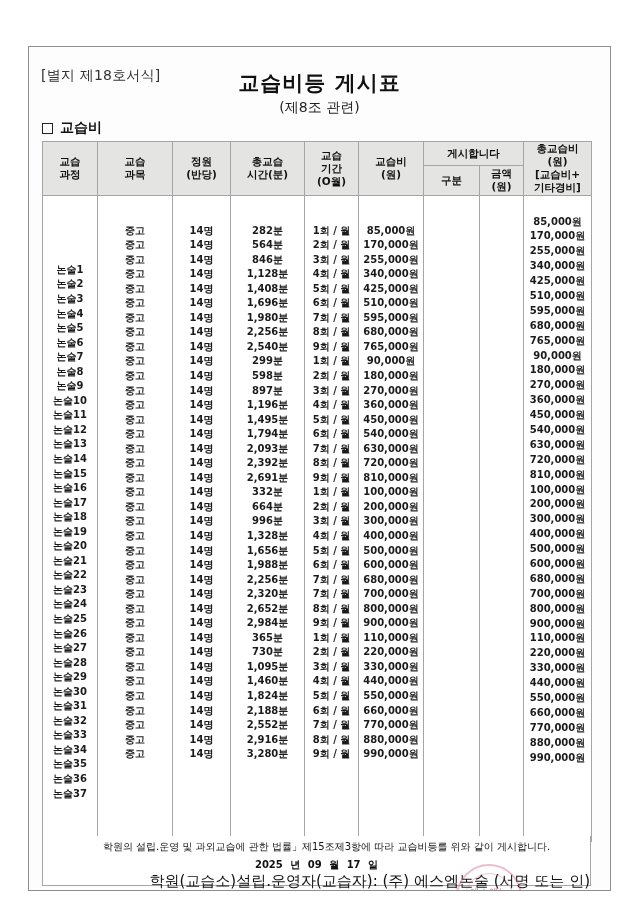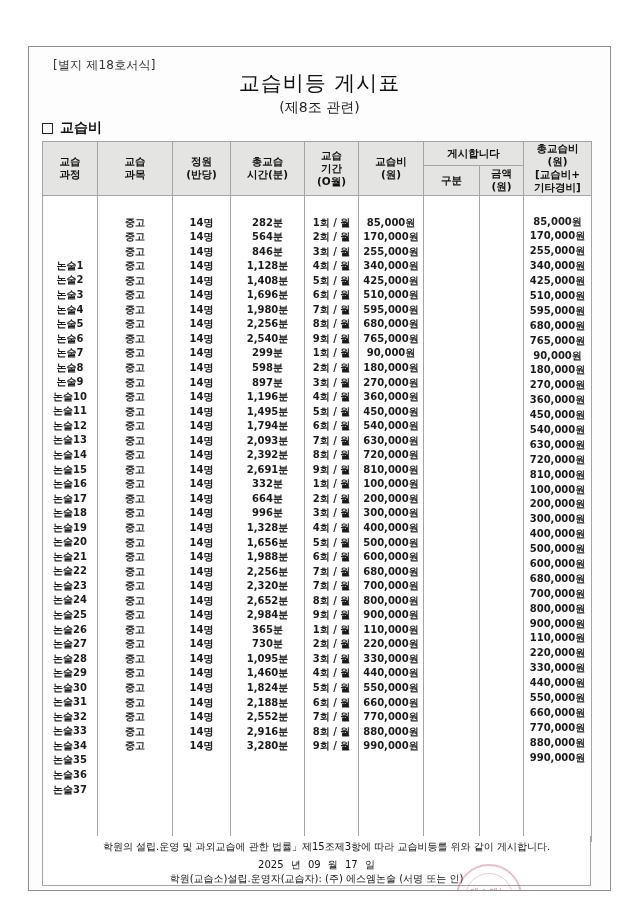--- a/index.html
+++ b/index.html
@@ -16,29 +16,28 @@
   #page{
     position:absolute;
     left:28px;top:46px;
     width:583px;height:845px;
     background:#fdfdfd;
     border:1px solid #8d8d8d;
     box-sizing:border-box;
     overflow:hidden;
   }
   #form-code{
-    position:absolute;left:12px;top:10px;
-    font-size:12px;letter-spacing:.2px;color:#333;
+    position:absolute;left:12px;top:20px;
+    font-size:14px;letter-spacing:.2px;color:#333;
     white-space:nowrap;
-    margin-left:12px;
   }
   #doc-title{
     position:absolute;top:22px;left:0;width:100%;
     text-align:center;
-    font-size:21px;font-weight:normal;letter-spacing:1px;
+    font-size:21px;font-weight:bold;letter-spacing:1px;
     color:#111;
   }
   #doc-subtitle{
     position:absolute;top:52px;left:0;width:100%;
     text-align:center;font-size:14px;color:#222;
   }
   #section-row{
     position:absolute;top:70px;left:10px;right:8px;height:24px;
   }
   #section-label{
@@ -81,21 +80,21 @@
     height:22px;
   }
   .hdr-tall{height:56px;}
   #body-cell{
     height:645px;
     vertical-align:top;
     position:relative;
   }
   .col-stack{
     position:relative;
-    padding-top:20px;
+    padding-top:28px;
     font-size:10px;
     line-height:14.55px;
     text-align:center;
     color:#1b1b1b;
     white-space:nowrap;
   }
   .col-stack div{height:14.55px;overflow:hidden;}
   .stack-total{
     padding-top:19px;
     line-height:14.9px;
@@ -111,26 +110,26 @@
     border-bottom:1px solid #a5a5a5;
     box-sizing:border-box;
     background:#fff;
   }
   #legal-line{
     position:absolute;top:4px;left:10px;width:100%;
     text-align:center;font-size:10px;color:#111;white-space:nowrap;
   }
   #sign-date{
     position:absolute;top:22px;left:0;width:100%;
-    text-align:center;font-size:10px;color:#111;
+    text-align:center;font-size:10px;color:#111;font-weight:bold;
   }
   #sign-date span{margin:0 2px;}
   #signer-line{
     position:absolute;top:36px;left:0;width:100%;
-    text-align:center;font-size:10px;color:#111;white-space:nowrap;
+    text-align:right;font-size:15px;color:#111;white-space:nowrap;
   }
   
   #seal{
     position:absolute;
     left:427px;top:817px;
     width:66px;height:66px;
     border-radius:50%;
     border:2.5px solid rgba(198,60,110,.55);
     box-sizing:border-box;
     opacity:.62;

